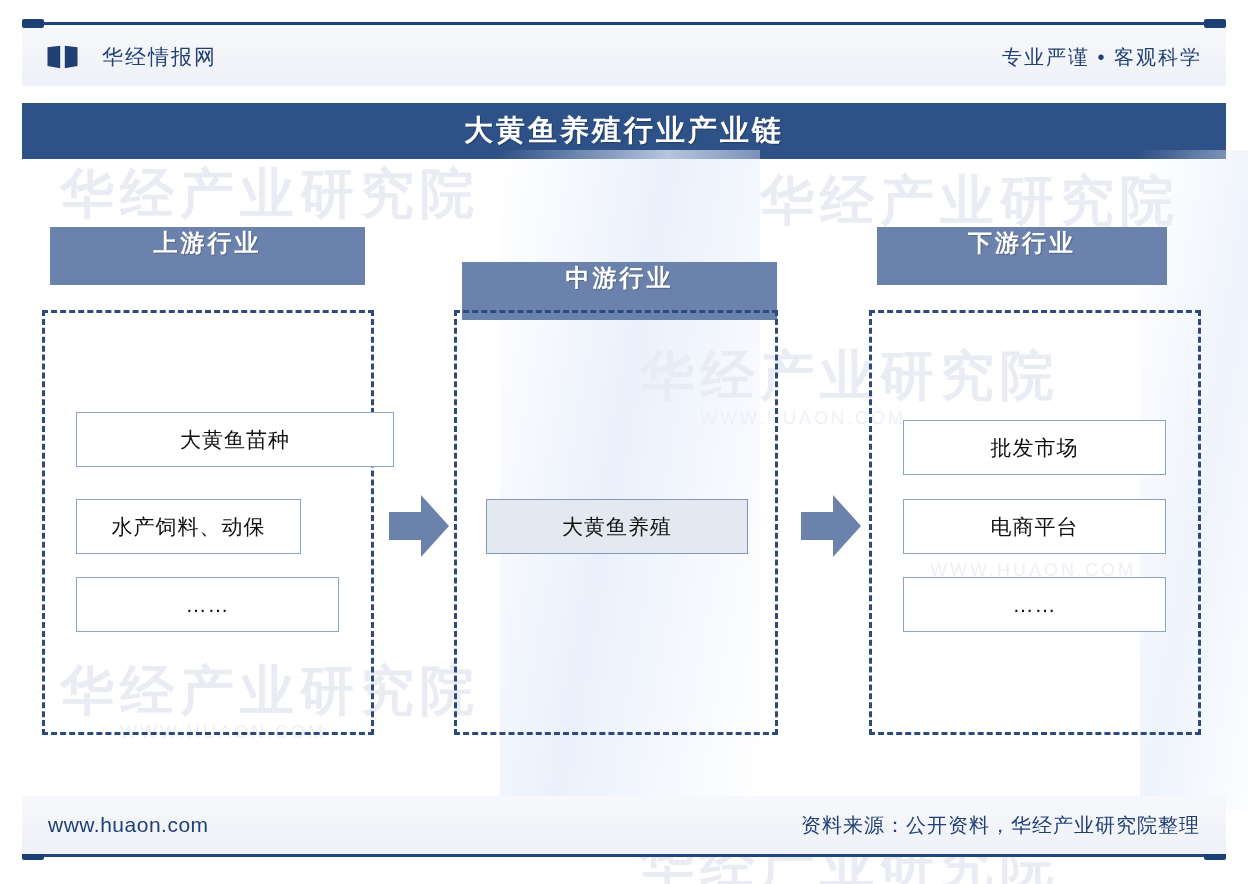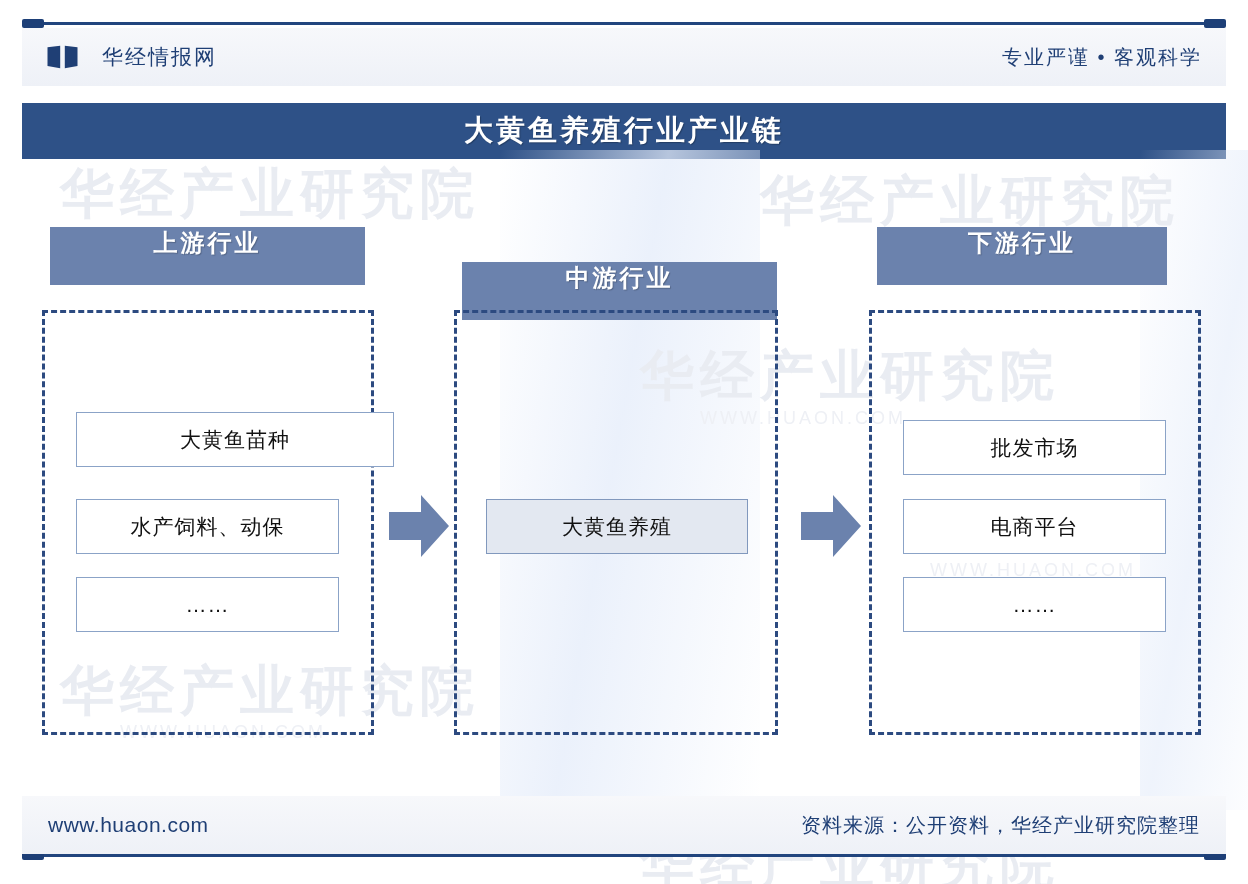--- a/index.html
+++ b/index.html
@@ -207,21 +207,21 @@
     color: #111111;
     letter-spacing: 1px;
     white-space: nowrap;
   }
   .cell.accent {
     background: #e3e8f1;
     border: 1.8px solid #8198bd;
   }
 
   .up-c1   { left: 76px;  top: 412px; width: 318px; }
-  .up-c2   { left: 76px;  top: 499px; width: 263px; }
+  .up-c2   { left: 76px;  top: 499px; width: 225px; }
   .up-c3   { left: 76px;  top: 577px; width: 263px; }
   .mid-c1  { left: 486px; top: 499px; width: 262px; }
   .down-c1 { left: 903px; top: 420px; width: 263px; }
   .down-c2 { left: 903px; top: 499px; width: 263px; }
   .down-c3 { left: 903px; top: 577px; width: 263px; }
 
   .arrow {
     position: absolute;
     top: 493px;
     width: 62px;

